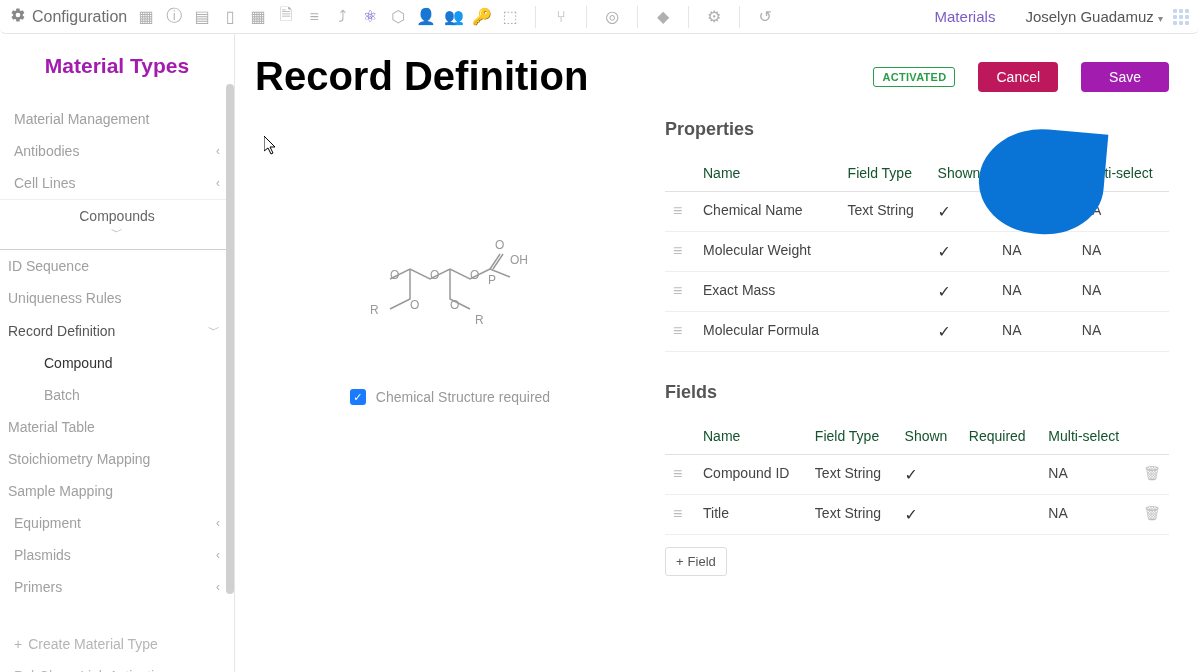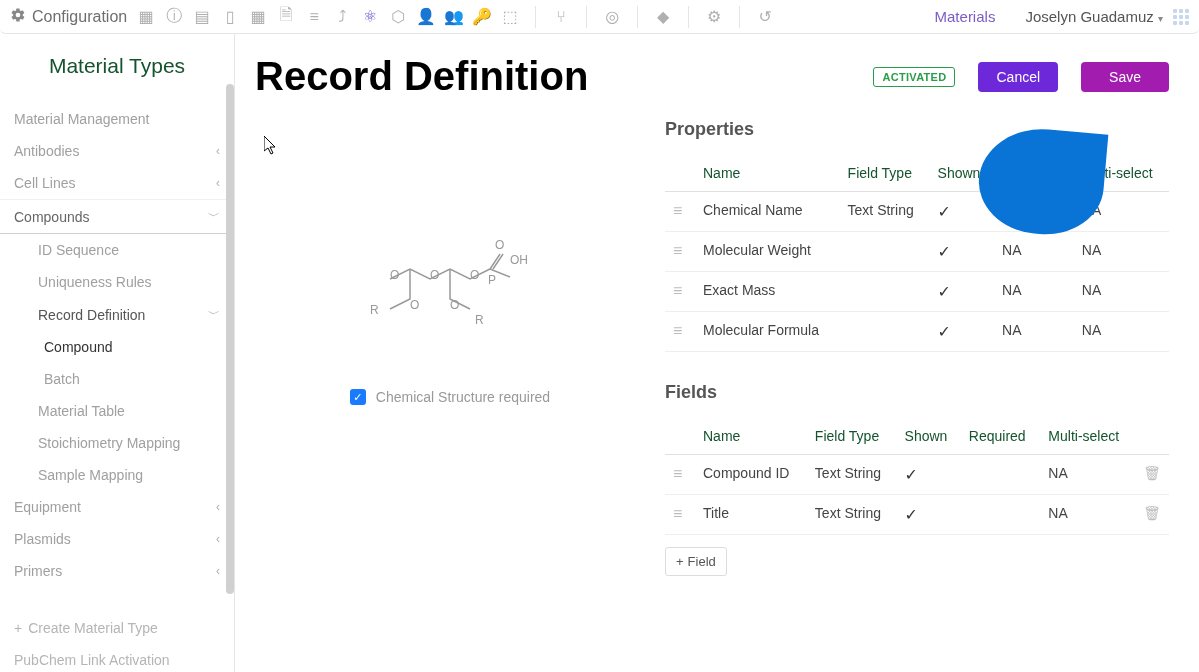--- a/index.html
+++ b/index.html
@@ -17,39 +17,39 @@
 .topbar .materials-link { color: #7c5cc4; font-size: 15px; margin-right: 30px; cursor: pointer; }
 .topbar .user { color: #555; font-size: 15px; margin-right: 10px; cursor: pointer; }
 .topbar .user .caret { font-size: 10px; color: #888; }
 .topbar .apps { display: grid; grid-template-columns: repeat(3, 4px); grid-template-rows: repeat(3, 4px); gap: 2px; cursor: pointer; }
 .topbar .apps span { width: 4px; height: 4px; background: #c9d7ee; border-radius: 1px; }
 
 
 .container { display: flex; height: calc(100% - 34px); }
 .sidebar { width: 235px; border-right: 1px solid #e5e5e5; position: relative; padding-top: 20px; }
 .sidebar-scroll { position: absolute; right: 0; top: 50px; width: 8px; height: 510px; background: #d0d0d0; border-radius: 4px; }
-.sidebar h2 { color: #14532d; font-size: 21px; font-weight: 400; text-align: center; margin-bottom: 25px; }
+.sidebar h2 { color: #a21caf; font-size: 21px; font-weight: 700; text-align: center; margin-bottom: 25px; }
 .side-item { display: flex; align-items: center; justify-content: space-between; padding: 8px 14px; font-size: 14px; color: #a0a0a0; cursor: pointer; }
-.side-item.sub { padding-left: 38px; }
+.side-item.sub { padding-left: 8px; }
 .side-item.sub2 { padding-left: 44px; }
 .side-item .chev { font-size: 12px; color: #b0b0b0; }
-.side-item.expanded { color: #666; border-bottom: 1px solid #d0d0d0; border-top: 1px solid #f0f0f0; }
+.side-item.expanded { color: #666; border-bottom: 1px solid #d0d0d0; border-top: 1px solid #f0f0f0; flex-direction: column; }
 .side-item.current { color: #555; }
 .side-item.active { color: #333; }
 .side-actions { margin-top: 25px; }
 .side-action { padding: 8px 14px; font-size: 14px; color: #b5b5b5; cursor: pointer; display: flex; align-items: center; gap: 6px; }
 
 
 .main { flex: 1; padding: 20px 30px 20px 20px; position: relative; overflow: hidden; }
 .header-row { display: flex; align-items: center; justify-content: space-between; margin-bottom: 20px; }
 .page-title { font-size: 40px; font-weight: 700; color: #000; }
 .header-actions { display: flex; align-items: center; gap: 23px; }
 .badge-activated { border: 1.5px solid #2a9d4a; color: #2a9d4a; font-size: 11px; font-weight: 700; padding: 3px 8px; border-radius: 3px; letter-spacing: 0.3px; }
 .btn { padding: 7px 18px; border-radius: 4px; font-size: 14px; cursor: pointer; border: none; }
-.btn-cancel { background: #6d28d9; color: #fff; }
+.btn-cancel { background: #be185d; color: #fff; }
 .btn-save { background: #a21caf; color: #fff; padding: 7px 28px; }
 
 .content-row { display: flex; gap: 20px; }
 .left-col { width: 390px; padding-top: 100px; display: flex; flex-direction: column; align-items: center; position: relative; }
 .example-box { position: relative; width: 200px; height: 140px; display: flex; align-items: center; justify-content: center; }
 .example-label { position: absolute; font-size: 26px; font-weight: 700; color: #d0d0d0; letter-spacing: 1px; }
 .chem-svg { width: 180px; height: 120px; }
 .checkbox-row { margin-top: 30px; display: flex; align-items: center; gap: 10px; font-size: 14px; color: #999; }
 .checkbox { width: 16px; height: 16px; background: #1a7bff; border-radius: 3px; display: flex; align-items: center; justify-content: center; color: #fff; font-size: 11px; }
 

